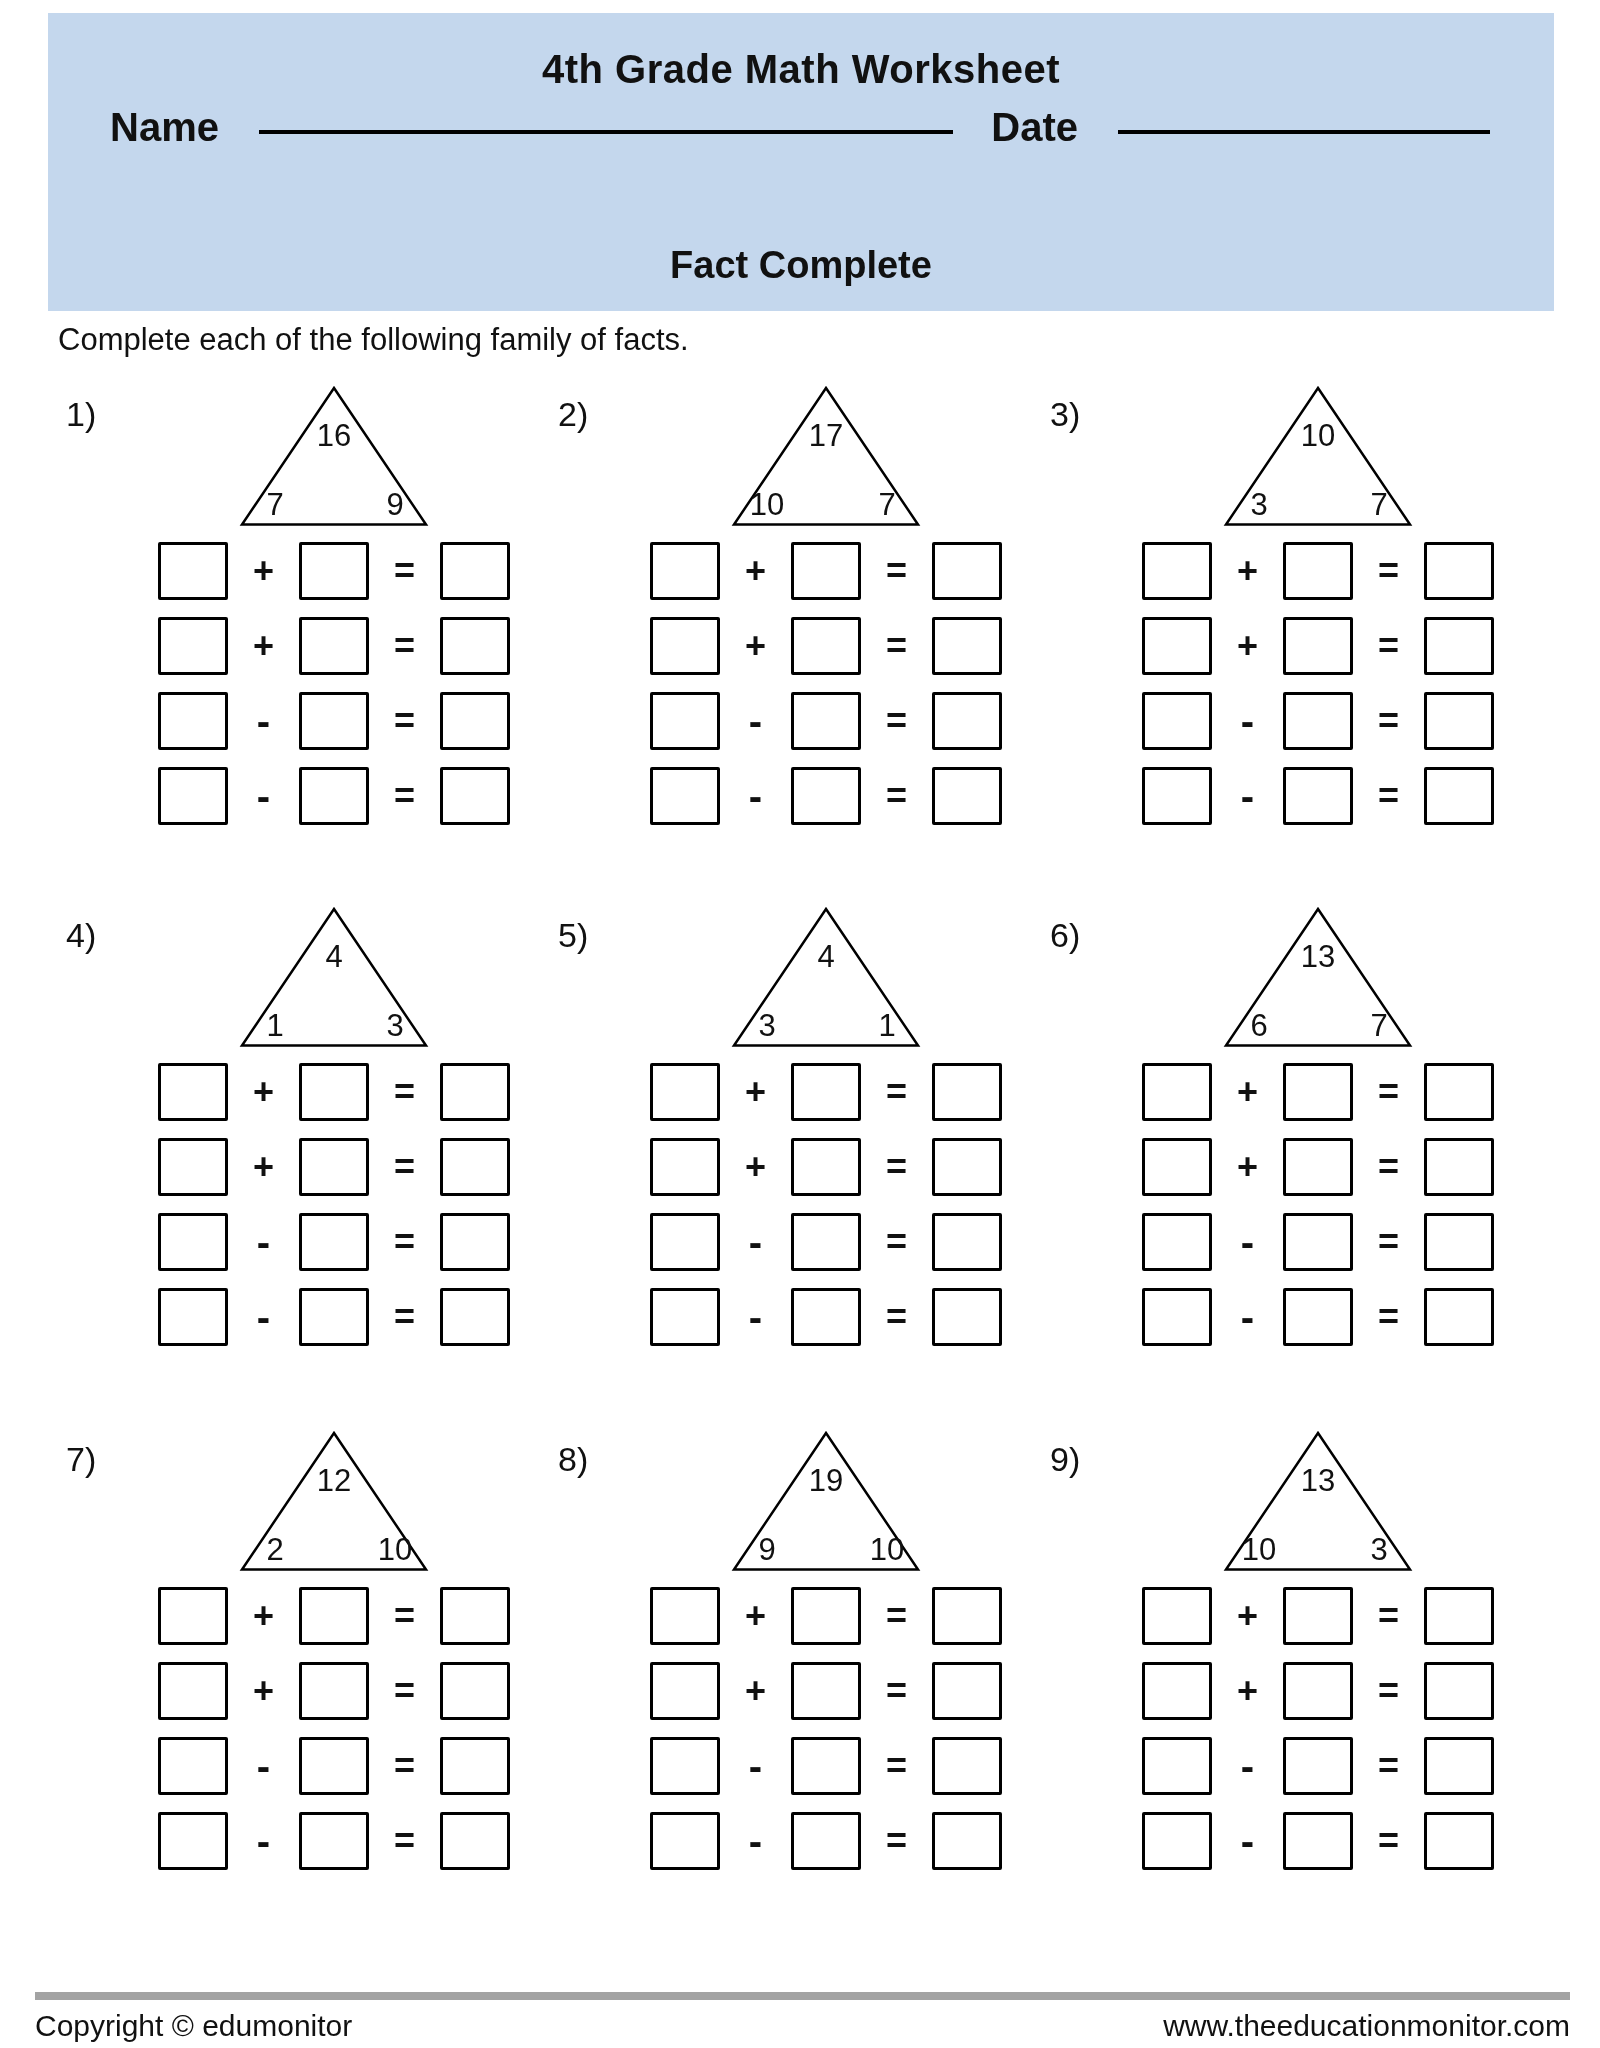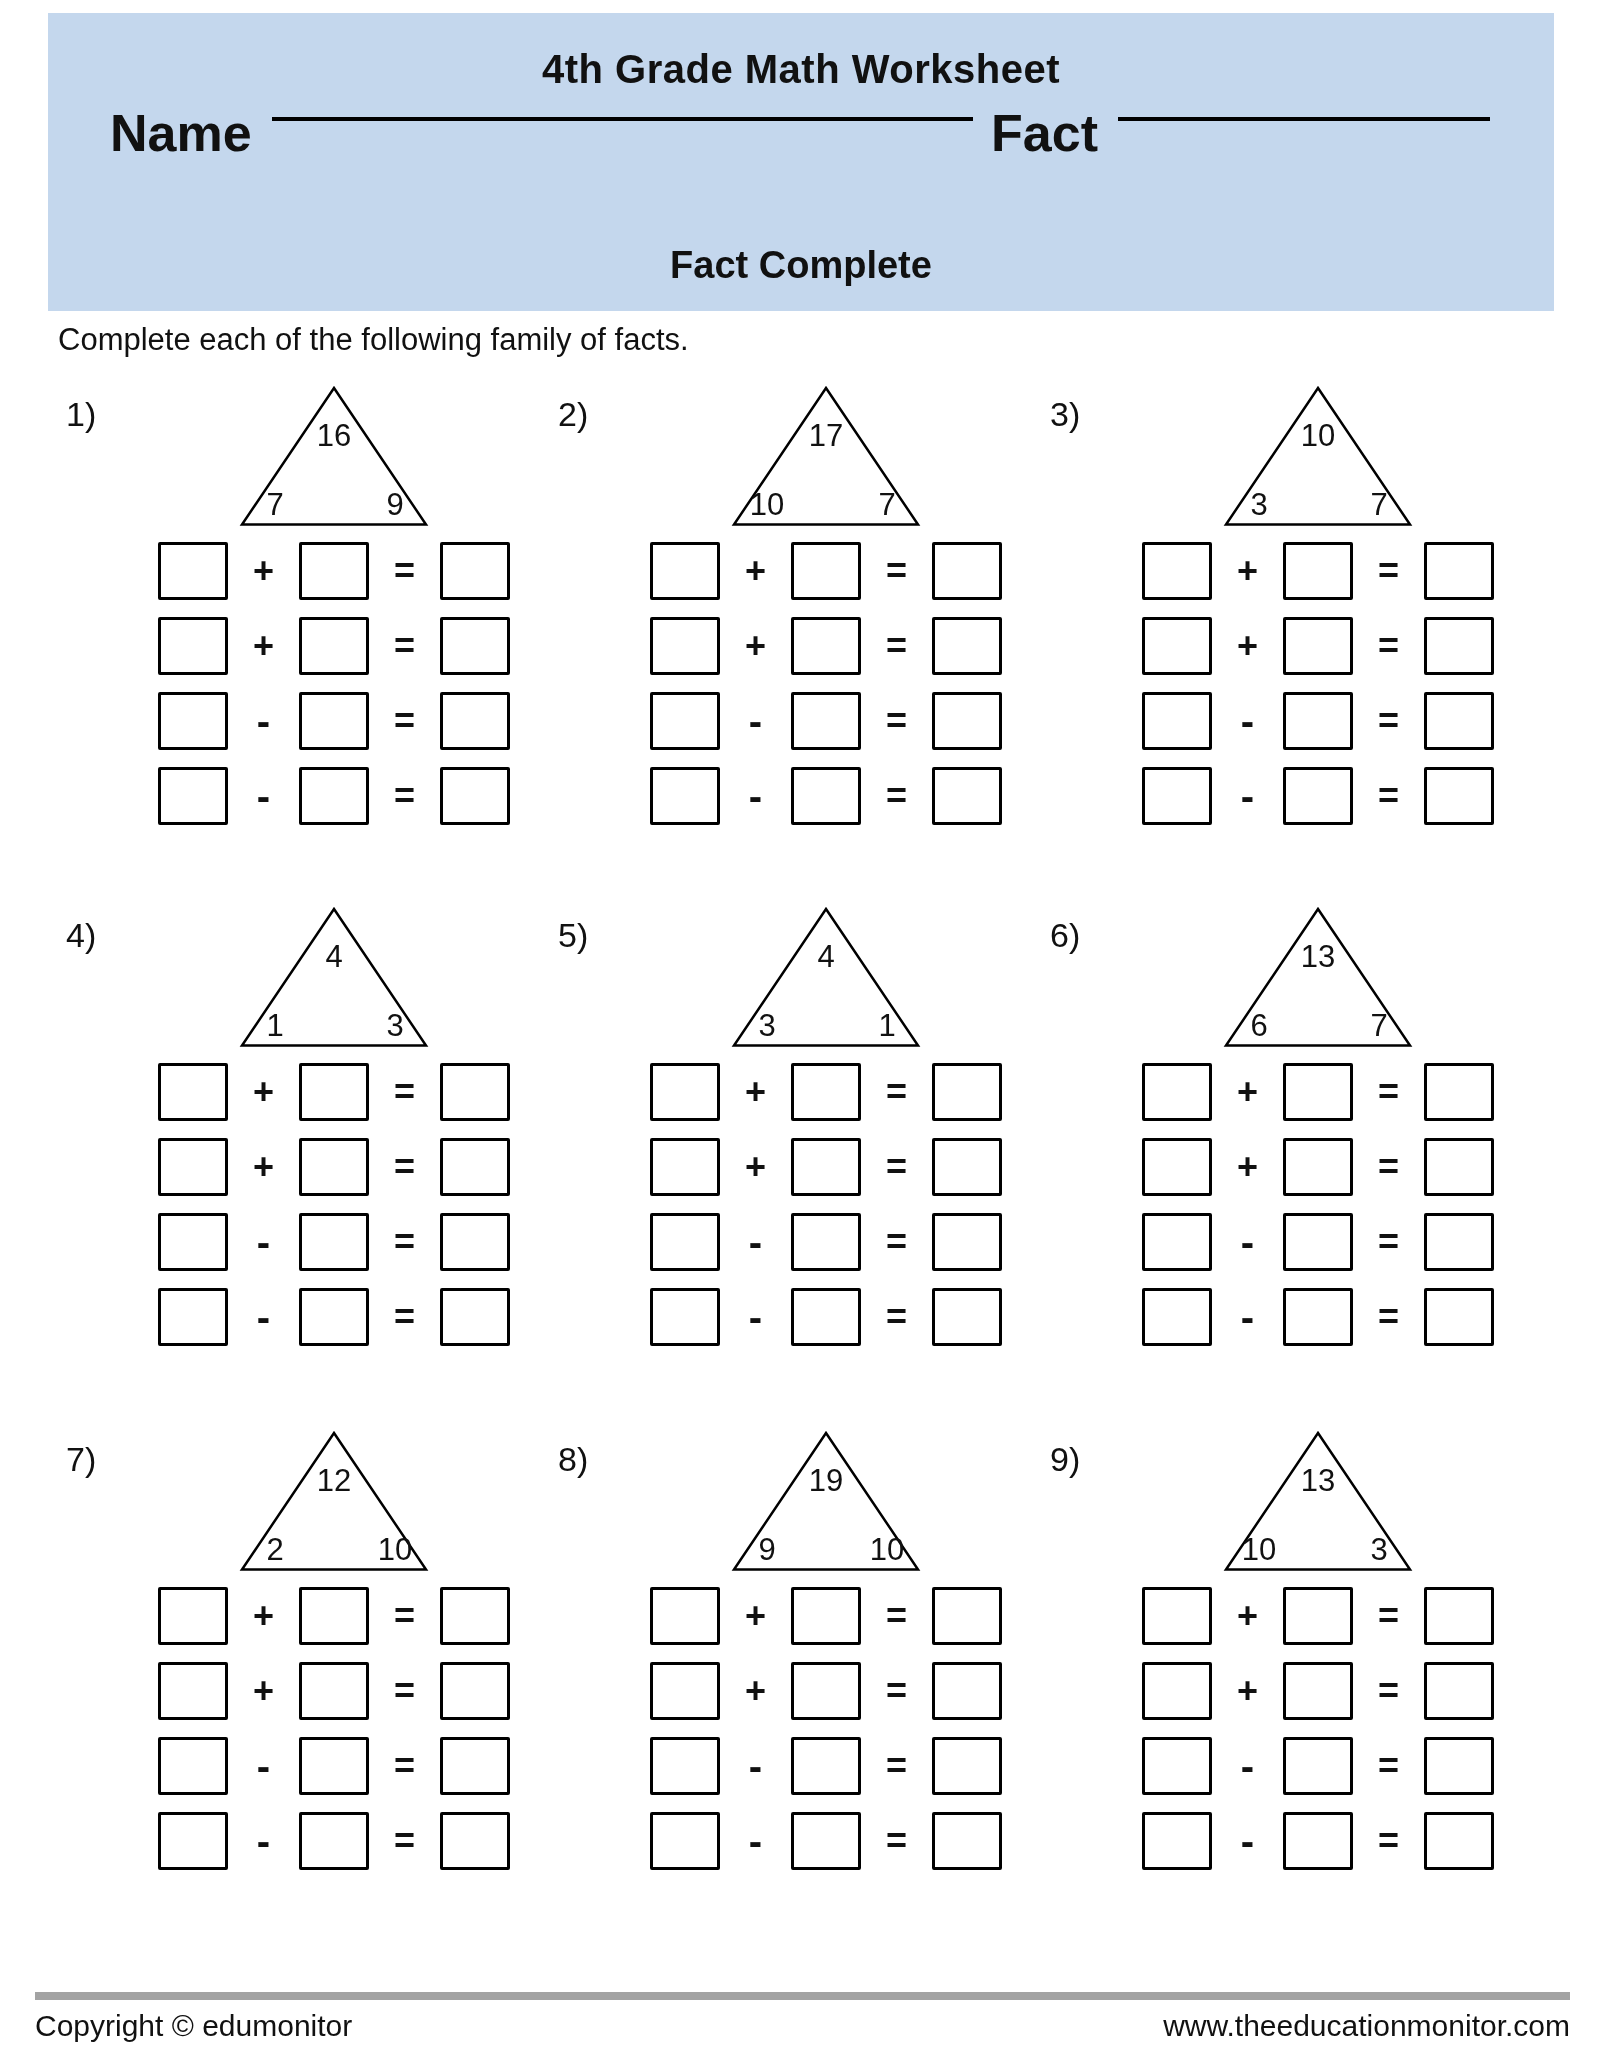--- a/index.html
+++ b/index.html
@@ -3,21 +3,21 @@
 <meta charset="utf-8">
 <style>
   html,body{margin:0;padding:0;background:#fff;}
   .page{
     position:relative;width:1600px;height:2048px;background:#ffffff;
     font-family:"Liberation Sans",sans-serif;color:#111;overflow:hidden;
   }
   
   .ws-header{position:absolute;left:48px;top:13px;width:1506px;height:298px;background:#c4d7ed;}
   .ws-title{text-align:center;padding-top:34px;font-size:40px;font-weight:bold;letter-spacing:0.5px;}
-  .name-date-row{position:absolute;left:62px;right:64px;top:92px;display:flex;align-items:flex-start;font-size:52px;font-weight:bold;}
+  .name-date-row{position:absolute;left:62px;right:64px;top:92px;display:flex;align-items:center;font-size:40px;font-weight:bold;gap:20px;}
   .nd-label{line-height:1.1;white-space:nowrap;}
   .nd-line{border-bottom:4px solid #000;height:12px;}
   .name-line{flex:1;margin:0 18px 2px 20px;}
   .date-line{width:372px;margin:0 0 2px 20px;}
   .ws-subtitle{position:absolute;bottom:24px;width:100%;text-align:center;font-size:38px;font-weight:bold;}
   
   .instruction{position:absolute;left:58px;top:322px;font-size:31px;}
   
   .problems{position:absolute;left:0;top:0;width:1600px;height:1900px;}
   .problem{position:absolute;width:352px;}
@@ -39,21 +39,21 @@
 </head>
 <body>
 
 <div class="page">
 
   <header class="ws-header">
     <div class="ws-title">4th Grade Math Worksheet</div>
     <div class="name-date-row">
       <span class="nd-label">Name</span>
       <div class="nd-line name-line"></div>
-      <span class="nd-label">Fact</span>
+      <span class="nd-label">Date</span>
       <div class="nd-line date-line"></div>
     </div>
     <div class="ws-subtitle">Fact Complete</div>
   </header>
 
   <div class="instruction">Complete each of the following family of facts.</div>
 
   <div class="problems">
       <div class="problem" style="top: 385px; left: 158px;">
         <div class="pnum">1)</div>

